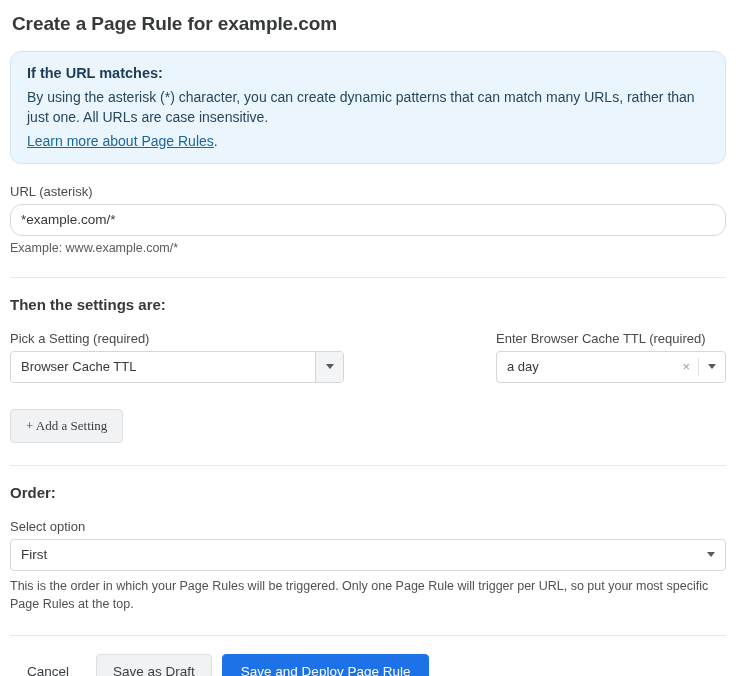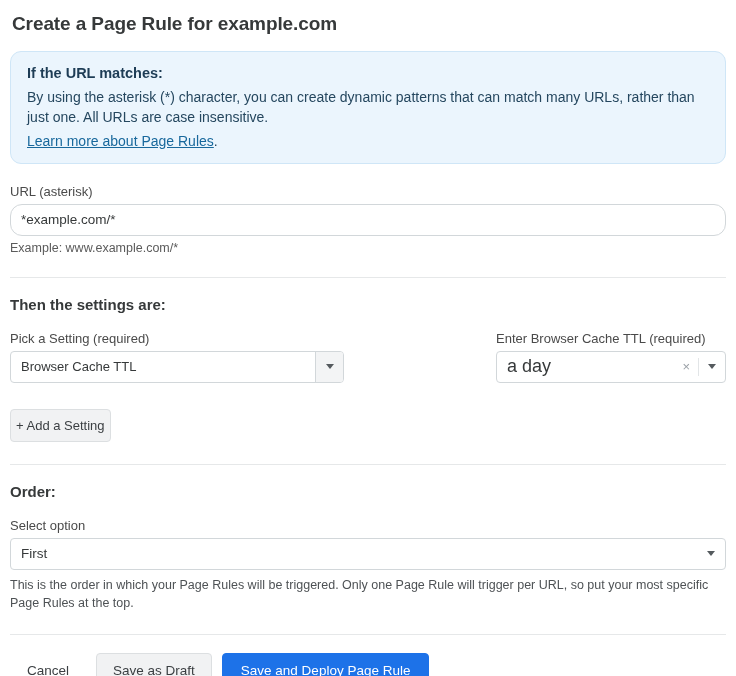--- a/index.html
+++ b/index.html
@@ -137,21 +137,21 @@
     height: 32px;
     border: 1px solid #d2d7da;
     border-radius: 4px;
     background: #fff;
     display: flex;
     align-items: center;
   }
   .select-plain .sel-text {
     flex: 1;
     padding: 0 10px;
-    font-size: 18px;
+    font-size: 13px;
     color: #36393a;
   }
   .clear-x {
     font-size: 13px;
     color: #9aa0a6;
     padding: 0 8px;
     cursor: pointer;
     line-height: 1;
   }
   .sep-vert {
@@ -166,23 +166,23 @@
     justify-content: center;
     cursor: pointer;
   }
   .add-setting-btn {
     margin-top: 26px;
     background: #f1f2f3;
     border: 1px solid #dcdfe1;
     border-radius: 4px;
     font-size: 13px;
     color: #3b3f42;
-    padding: 8px 5px;
-    cursor: pointer;
-    font-family: Liberation Sans, sans-serif;
+    padding: 8px 15px;
+    cursor: pointer;
+    font-family: Liberation Serif, serif;
   }
   .order-select {
     width: 100%;
     height: 32px;
     border: 1px solid #d2d7da;
     border-radius: 4px;
     background: #fff;
     display: flex;
     align-items: center;
     padding: 0 10px;

